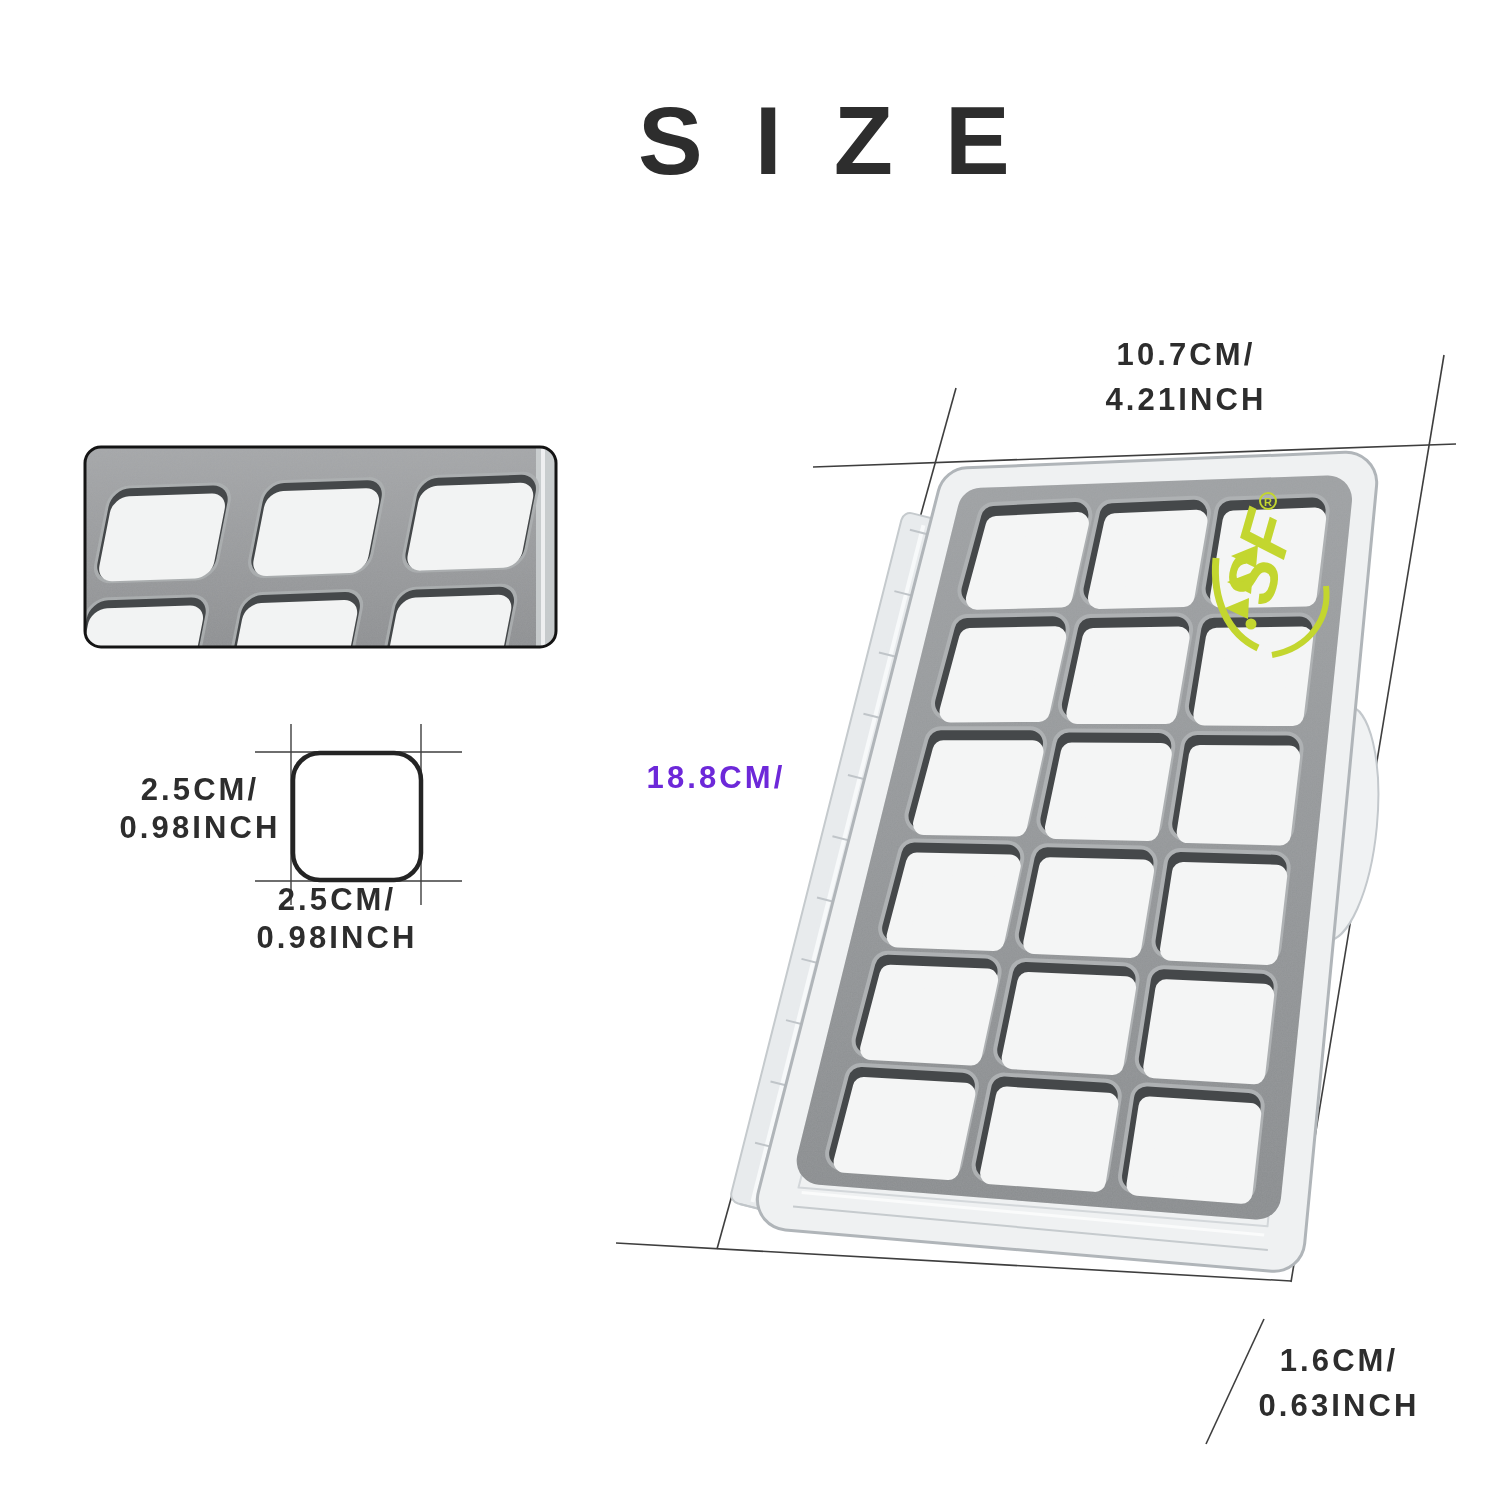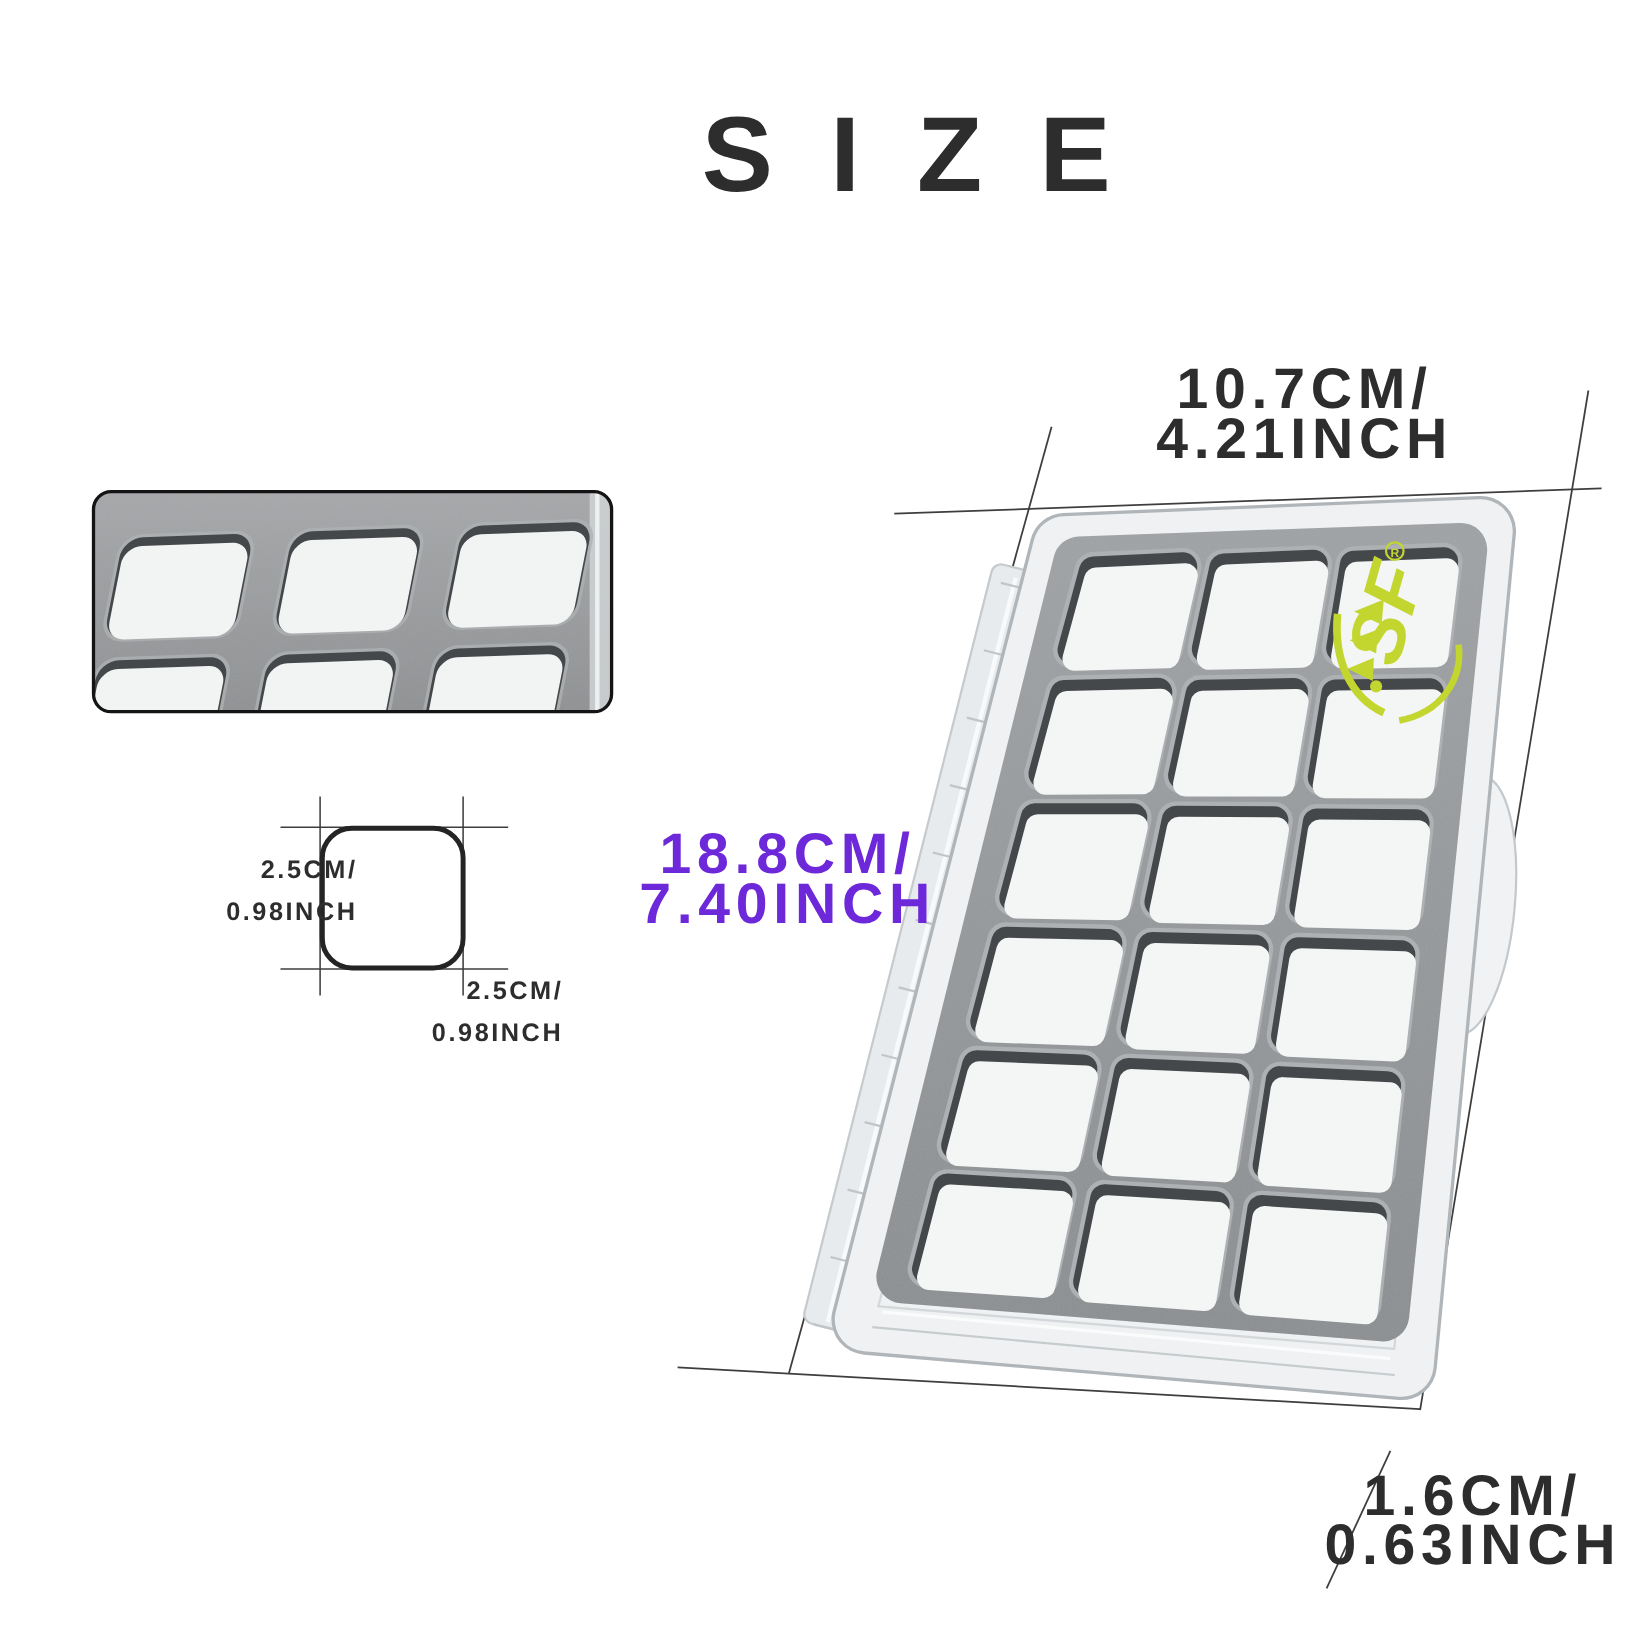--- a/index.html
+++ b/index.html
@@ -11,22 +11,22 @@
   .title{
     position:absolute;left:598px;top:92px;
     font-size:97px;font-weight:700;letter-spacing:52px;line-height:1;
     color:#2d2d2d;white-space:nowrap;margin-left:40px;
   }
   .dim-label{
     position:absolute;text-align:center;font-weight:700;color:#2d2d2d;
     letter-spacing:0.10em;white-space:nowrap;
   }
   .dim-label .l{display:block;}
-  .dim-label.big{font-size:52px;line-height:45px;}
-  .dim-label.small{font-size:23px;line-height:38px;text-align:right;}
+  .dim-label.big{font-size:31px;line-height:45px;}
+  .dim-label.small{font-size:31px;line-height:38px;}
   #lbl-width{left:1010px;top:332px;width:352px;}
   #lbl-length{left:540px;top:755px;width:352px;}
   #lbl-thickness{left:1163px;top:1338px;width:352px;}
   #lbl-cellh{left:75px;top:771px;width:250px;}
   #lbl-cellw{left:162px;top:881px;width:350px;}
 </style>
 </head>
 <body>
 
 <div class="canvas">
@@ -187,21 +187,20 @@
 
   <div class="title" style="color: rgb(45, 45, 45);">SIZE</div>
 
   <div class="dim-label big" id="lbl-width" style="color: rgb(45, 45, 45);">
     <span class="l">10.7CM/</span>
     <span class="l">4.21INCH</span>
   </div>
 
   <div class="dim-label big" id="lbl-length" style="color: #6d28d9;">
     <span class="l">18.8CM/</span>
-    <span class="l">7.40INCH</span>
   </div>
 
   <div class="dim-label big" id="lbl-thickness" style="color: rgb(45, 45, 45);">
     <span class="l">1.6CM/</span>
     <span class="l">0.63INCH</span>
   </div>
 
   <div class="dim-label small" id="lbl-cellh" style="color: rgb(45, 45, 45);">
     <span class="l">2.5CM/</span>
     <span class="l">0.98INCH</span>

